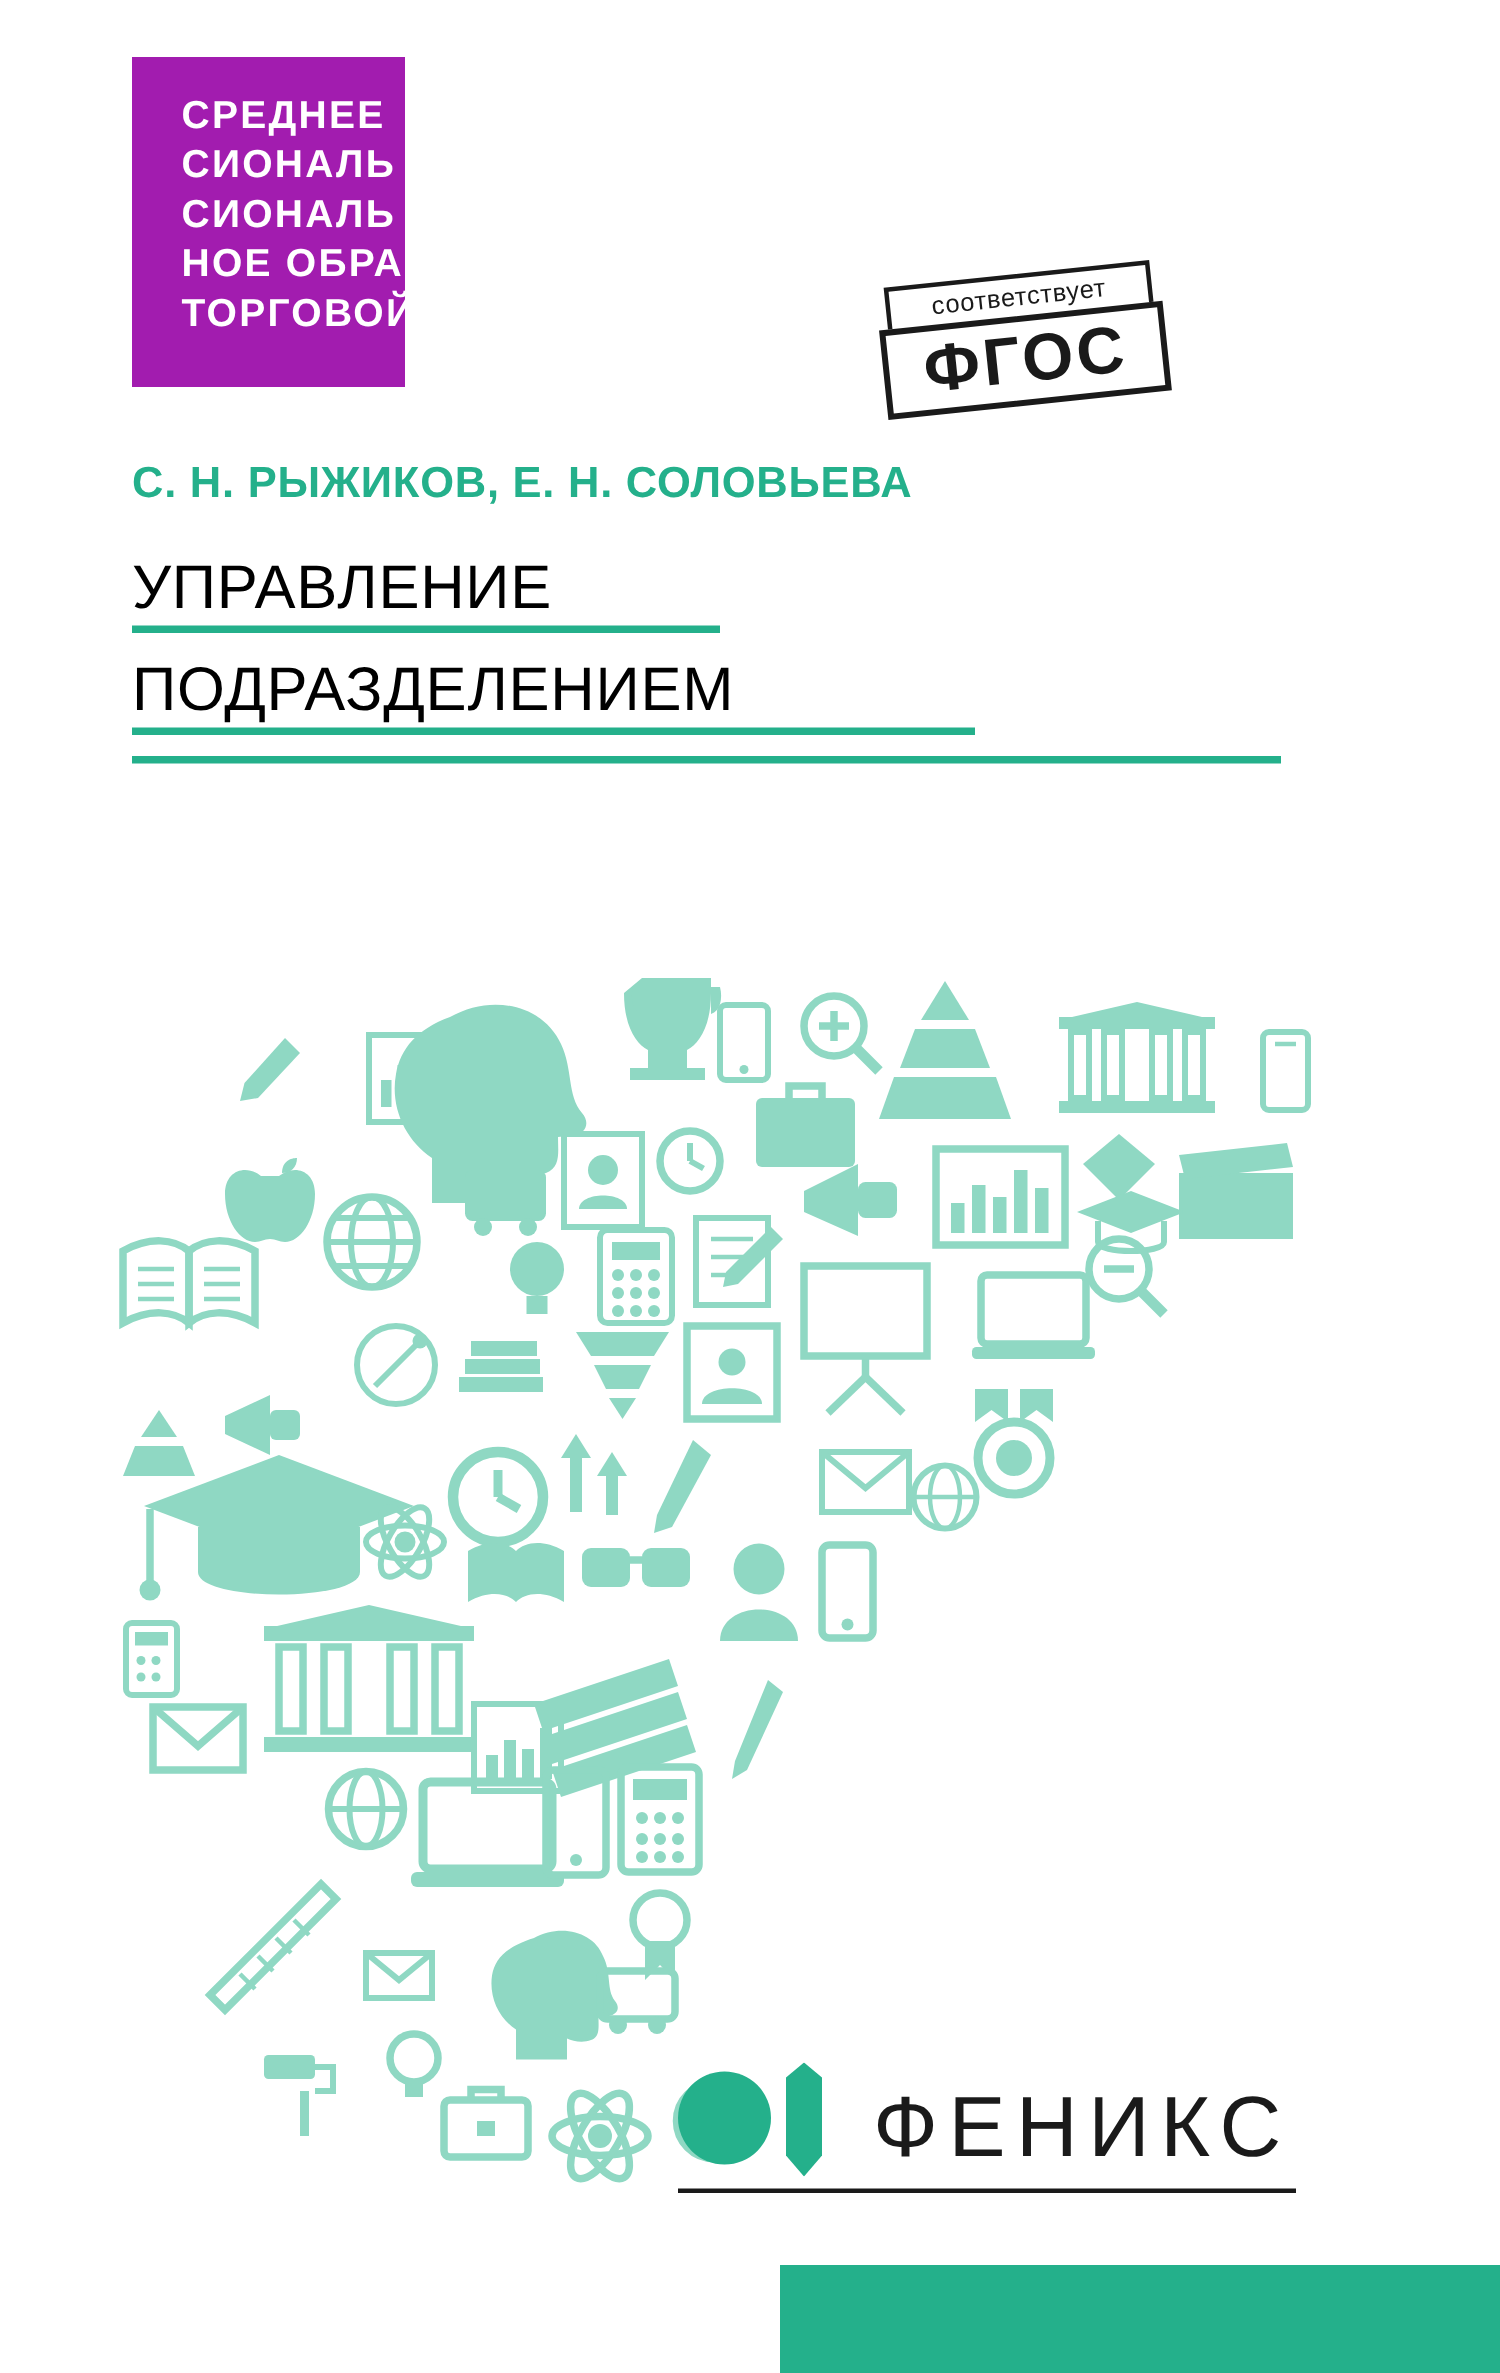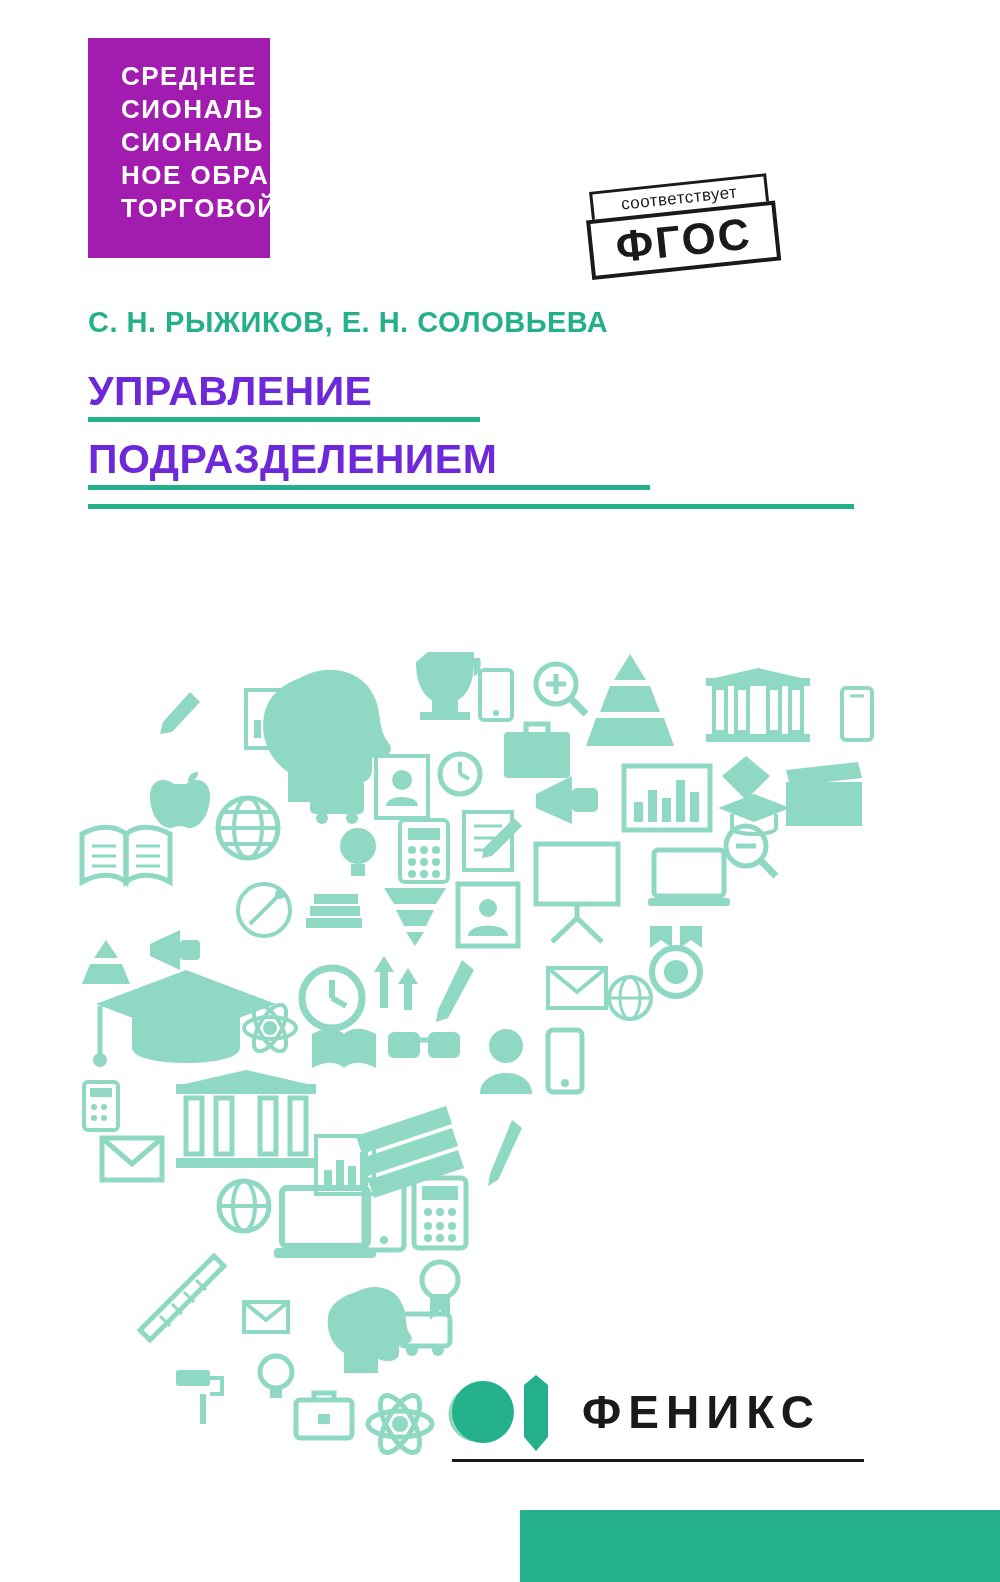--- a/index.html
+++ b/index.html
@@ -101,22 +101,22 @@
     left: 88px;
     top: 368px;
     width: 830px;
   }
   .title-line {
     position: relative;
     margin-bottom: 14px;
   }
   .title-line .txt {
     font-size: 41px;
-    font-weight: bold;
-    color: #6d28d9;
+    font-weight: normal;
+    color: #000000;
     letter-spacing: 0.5px;
     line-height: 46px;
     display: inline-block;
     white-space: nowrap;
   }
   .title-line .rule {
     display: block;
     height: 5px;
     background: #24b08b;
     margin-top: 3px;
@@ -153,22 +153,22 @@
     position: absolute;
     left: 518px;
     top: 8px;
     width: 36px;
     height: 76px;
   }
   .pub-name {
     position: absolute;
     left: 582px;
     top: 18px;
-    font-size: 46px;
-    font-weight: bold;
+    font-size: 57px;
+    font-weight: normal;
     letter-spacing: 7px;
     color: #1a1a1a;
   }
   .pub-rule {
     position: absolute;
     left: 452px;
     top: 92px;
     width: 412px;
     height: 3px;
     background: #1a1a1a;

